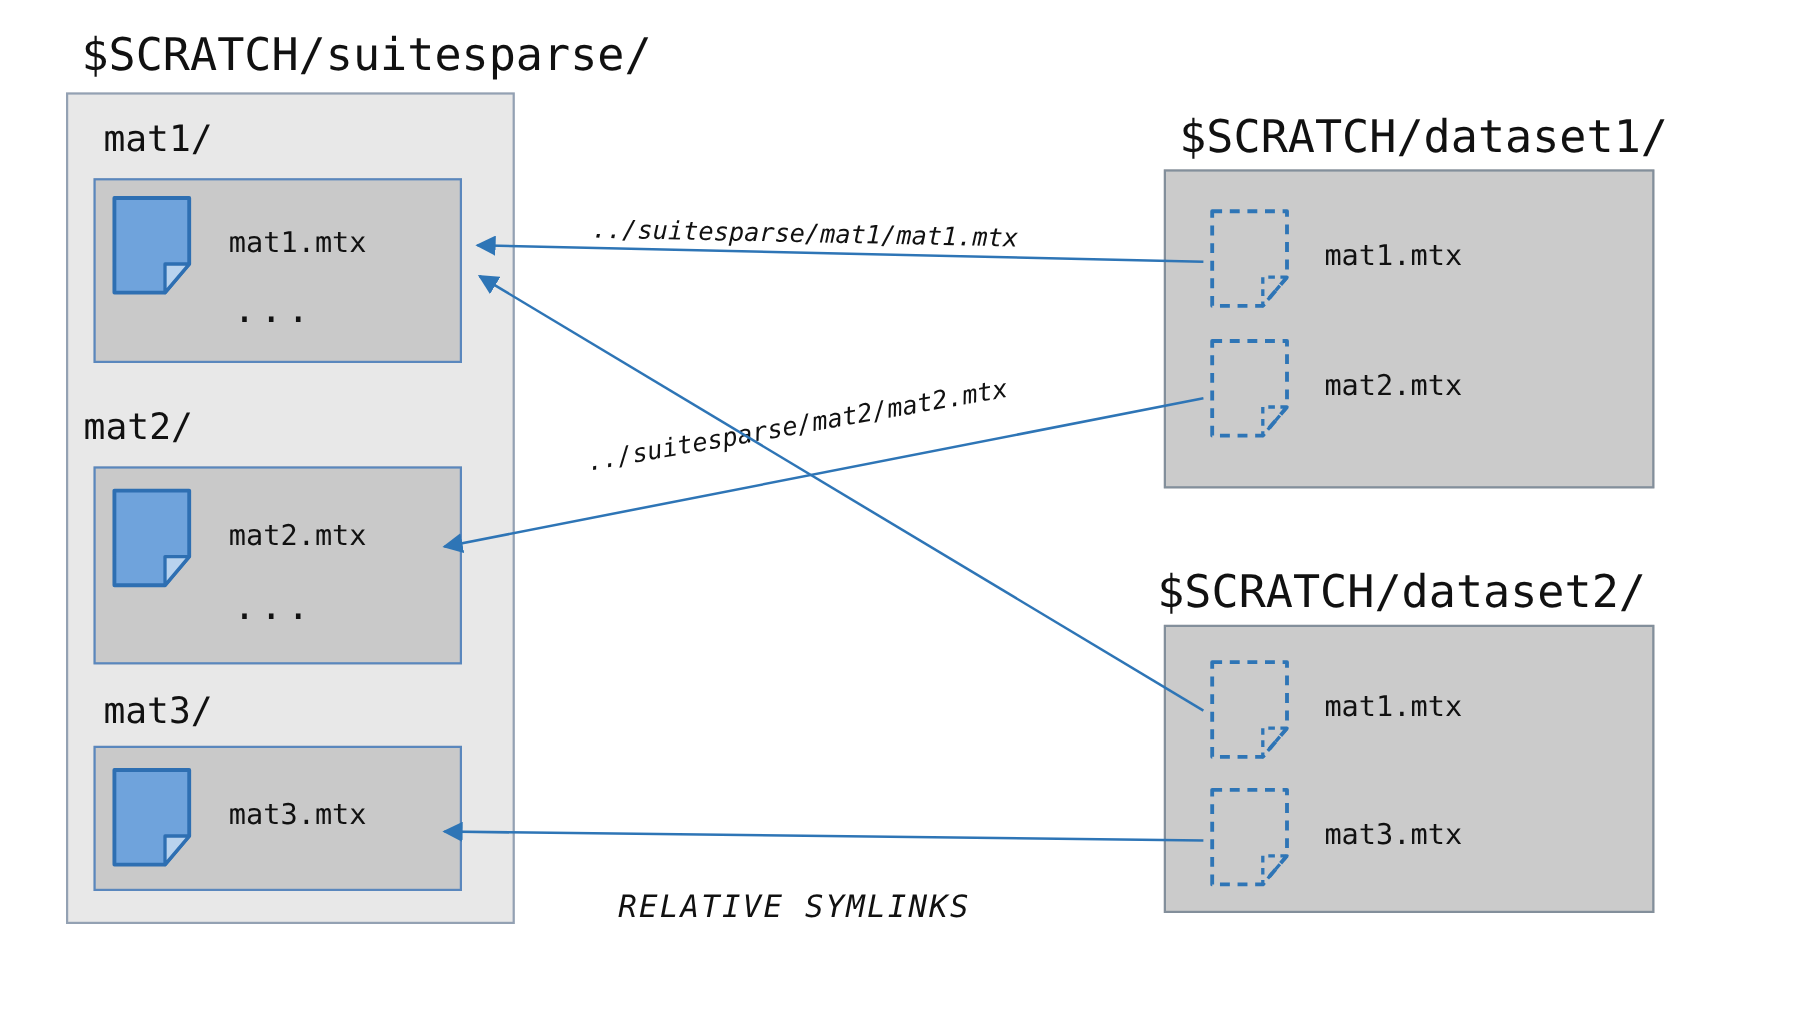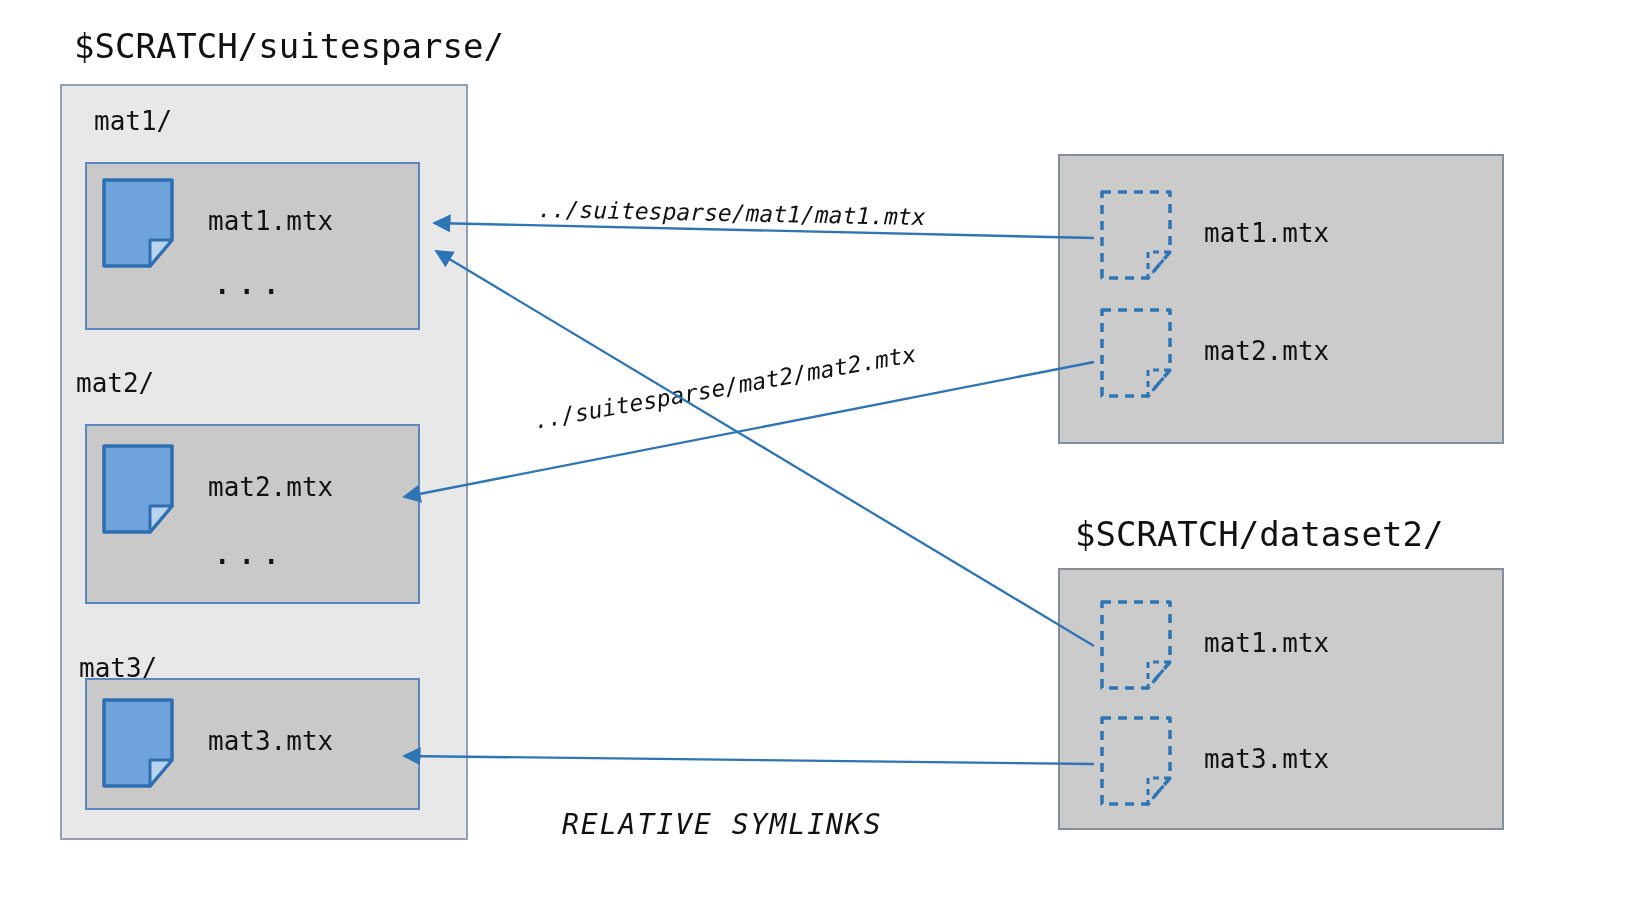--- a/index.html
+++ b/index.html
@@ -9,36 +9,36 @@
   .canvas {
     position: relative;
     width: 1642px;
     height: 924px;
     background: #ffffff;
     overflow: hidden;
   }
 
   .mono-title {
     position: absolute;
-    font-size: 34px;
+    font-size: 41px;
     white-space: nowrap;
     color: #111;
   }
 
   .outer-box {
     position: absolute;
     left: 60px; top: 84px;
     width: 408px; height: 756px;
     background: #e8e8e8;
     border: 2px solid #93a1b3;
   }
 
   .folder-label {
     position: absolute;
-    font-size: 26px;
+    font-size: 33px;
     white-space: nowrap;
   }
 
   .inner-box {
     position: absolute;
     left: 85px;
     width: 335px;
     background: #c9c9c9;
     border: 2px solid #5a87bd;
   }
@@ -123,38 +123,39 @@
   <div class="ellipsis" style="left:212px; top:262px;">...</div>
 
   <div class="folder-label" style="left:76px; top:368px;">mat2/</div>
   <div class="inner-box" style="top:424px; height:180px;"></div>
   <svg class="icon" style="left:98px; top:442px;" width="80" height="94">
       <use href="#file-solid"></use>
     </svg>
   <div class="file-name" style="left:208px; top:472px;">mat2.mtx</div>
   <div class="ellipsis" style="left:212px; top:532px;">...</div>
 
-  <div class="folder-label" style="left:79px; top:626px;margin-top:27px;">mat3/</div>
+  <div class="folder-label" style="left:94px; top:626px;">mat3/</div>
   <div class="inner-box" style="top:678px; height:132px;"></div>
   <svg class="icon" style="left:98px; top:696px;" width="80" height="94">
       <use href="#file-solid"></use>
     </svg>
   <div class="file-name" style="left:208px; top:726px;">mat3.mtx</div>
 
+  <div class="mono-title" style="left:1072px; top:100px;">$SCRATCH/dataset1/</div>
   <div class="dataset-box" style="top:154px; height:290px;"></div>
   <svg class="icon" style="left:1096px; top:188px;" width="80" height="94">
       <use href="#file-dashed"></use>
     </svg>
   <div class="file-name" style="left:1204px; top:218px;">mat1.mtx</div>
   <svg class="icon" style="left:1096px; top:306px;" width="80" height="94">
       <use href="#file-dashed"></use>
     </svg>
   <div class="file-name" style="left:1204px; top:336px;">mat2.mtx</div>
 
-  <div class="mono-title" style="left:1075px; top:514px;">$SCRATCH/dataset2/</div>
+  <div class="mono-title" style="left:1052px; top:514px;">$SCRATCH/dataset2/</div>
   <div class="dataset-box" style="top:568px; height:262px;"></div>
   <svg class="icon" style="left:1096px; top:598px;" width="80" height="94">
       <use href="#file-dashed"></use>
     </svg>
   <div class="file-name" style="left:1204px; top:628px;">mat1.mtx</div>
   <svg class="icon" style="left:1096px; top:714px;" width="80" height="94">
       <use href="#file-dashed"></use>
     </svg>
   <div class="file-name" style="left:1204px; top:744px;">mat3.mtx</div>
 

